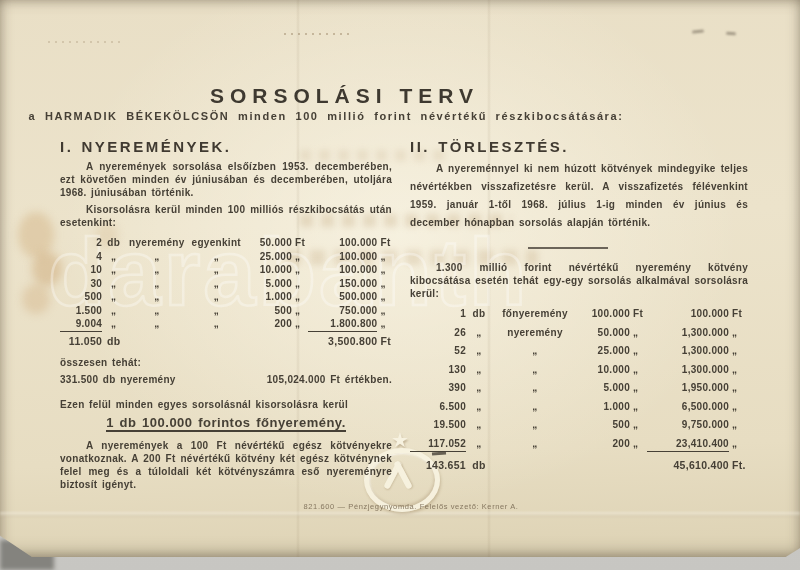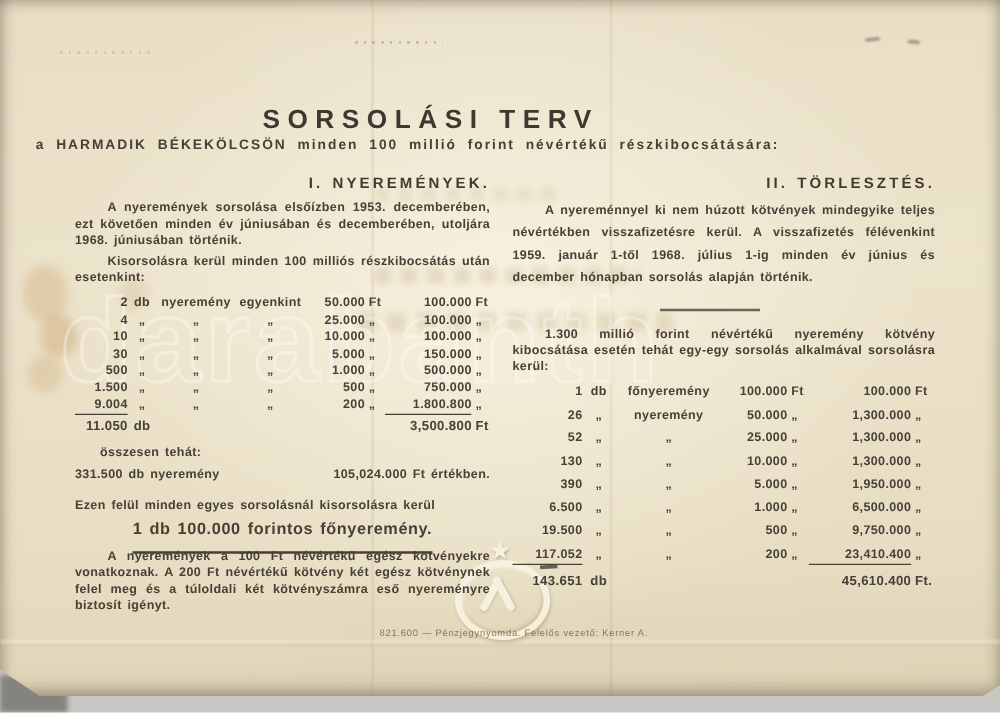--- a/index.html
+++ b/index.html
@@ -64,24 +64,24 @@
     font-size:21px;font-weight:700;letter-spacing:6px;color:#3e3930;
   }
   .subtitle{
     position:absolute;left:0;top:110px;width:652px;text-align:center;
     font-size:11px;font-weight:700;letter-spacing:1.6px;word-spacing:4px;color:#464036;
   }
   
   .col{position:absolute;top:140px;font-size:10px;font-weight:700;line-height:13px;letter-spacing:0.3px;word-spacing:1.5px;}
   .col-left{left:60px;width:332px;}
   .col-right{left:410px;width:338px;}
-  .sec-h{text-align:right;font-size:12px;letter-spacing:2.5px;margin:0 0 7px 0;color:#403a31;}
+  .sec-h{text-align:left;font-size:15px;letter-spacing:2.5px;margin:0 0 7px 0;color:#403a31;}
   .para{text-align:justify;text-indent:26px;margin:0;}
   .col-right .lead{line-height:18px;}
-  .mt4{margin-top:4px;} .mt8{margin-top:8px;margin-left:20px;} .mt10{margin-top:10px;} .mt12{margin-top:12px;} .mt14{margin-top:14px;}
+  .mt4{margin-top:4px;} .mt8{margin-top:8px;} .mt10{margin-top:10px;} .mt12{margin-top:12px;} .mt14{margin-top:14px;}
   .rule{width:80px;height:2px;background:#6b6459;margin:15px 0 0 118px;}
   
   .datatable{margin-top:7px;}
   .trow{display:flex;align-items:baseline;}
   .lt .trow{height:13.5px;}
   .rt .trow{height:18.5px;}
   .c{display:inline-block;white-space:nowrap;}
   .lt .cnt{width:44px;text-align:right;}
   .lt .dc1{width:24px;text-align:center;}
   .lt .dc2{width:66px;text-align:center;}
@@ -97,21 +97,21 @@
   .rt .vu{width:14px;text-align:left;padding-left:3px;}
   .rt .tot{width:82px;text-align:right;}
   .rt .tu{width:12px;text-align:left;padding-left:3px;}
   .lastrow .cnt,.lastrow .tot{border-bottom:1.5px solid #464036;padding-bottom:1px;}
   .total-row{margin-top:4px;font-size:10.5px;}
   .summary-row{display:flex;justify-content:space-between;gap:47px;}
   .centerline{text-align:left;}
   .grand{
     text-align:center;font-size:13px;letter-spacing:0.5px;margin-top:5px;
   }
-  .grand span{border-bottom:2px solid #464036;padding-bottom:11px;}
+  .grand span{border-bottom:2px solid #464036;padding-bottom:0;}
   .imprint{
     position:absolute;left:0;top:502px;width:800px;text-align:center;
     font-size:7.5px;font-weight:400;letter-spacing:0.6px;color:rgba(118,102,80,0.85);margin-left:11px;
   }
 </style>
 </head>
 <body>
 
 <div class="corner-dark"></div>
 

